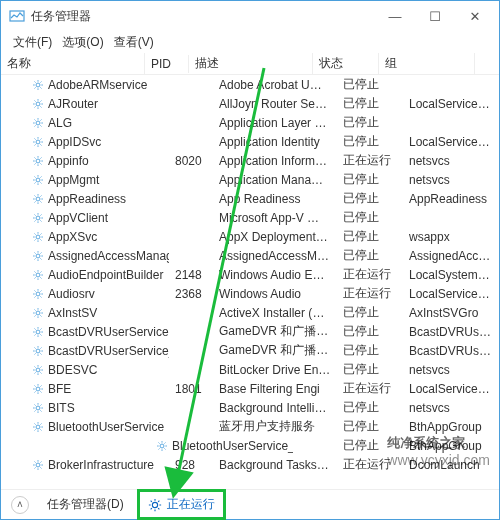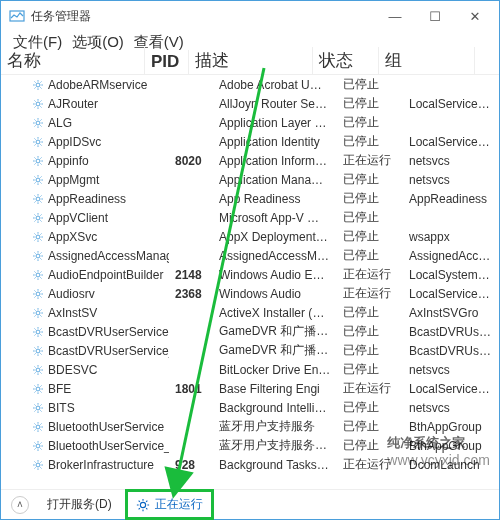--- a/index.html
+++ b/index.html
@@ -3,30 +3,30 @@
 <meta charset="utf-8">
 <style>
 * { box-sizing: border-box; margin: 0; padding: 0; font-family: "Microsoft YaHei", "Segoe UI", sans-serif; }
 body { width: 500px; height: 520px; background: #fff; overflow: hidden; position: relative; }
 .window { width: 500px; height: 520px; border: 1px solid #4a9edb; display: flex; flex-direction: column; background: #fff; }
 .titlebar { height: 30px; display: flex; align-items: center; padding: 0 4px 0 8px; background: #fff; }
 .titlebar .app-icon { width: 16px; height: 16px; margin-right: 6px; color: #4a9edb; }
 .titlebar .title { font-size: 12px; color: #333; flex: 0 0 auto; }
 .titlebar .spacer { flex: 1; }
 .titlebar .winbtn { width: 40px; height: 28px; display: flex; align-items: center; justify-content: center; color: #555; font-size: 13px; }
-.menubar { height: 22px; display: flex; align-items: center; gap: 2px; padding: 0 8px; font-size: 15px; color: #333; }
+.menubar { height: 22px; display: flex; align-items: center; gap: 2px; padding: 0 8px; font-size: 12px; color: #333; }
 .menubar .menu { padding: 2px 4px; }
 .tabbar { height: 26px; display: flex; align-items: flex-end; padding: 0 6px; border-bottom: 1px solid #ddd; font-size: 12px; }
 .tabbar .tab { padding: 4px 8px; border: 1px solid transparent; color: #333; }
 .tabbar .tab.active { border: 1px solid #ddd; border-bottom: 1px solid #fff; background: #fff; position: relative; top: 1px; }
 .tabbar .tab.highlight { outline: 3px solid #1abc3c; outline-offset: -1px; }
-.headers { height: 22px; display: flex; align-items: flex-end; border-bottom: 1px solid #eee; font-size: 17px; color: #333; background: #fff; }
+.headers { height: 22px; display: flex; align-items: center; border-bottom: 1px solid #eee; font-size: 12px; color: #333; background: #fff; }
 .headers .col { padding: 2px 6px; border-right: 1px solid #eee; overflow: hidden; white-space: nowrap; text-overflow: ellipsis; }
 .col-name { width: 144px; }
-.col-pid  { width: 44px; text-align: left; font-weight: bold; }
+.col-pid  { width: 44px; text-align: left; }
 .col-desc { width: 124px; }
 .col-stat { width: 66px; }
 .col-grp  { width: 96px; }
 .rows { flex: 1; overflow: hidden; font-size: 12px; color: #333; }
 .row { height: 19px; display: flex; align-items: center; justify-content: flex-end; }
 .row .cell { padding: 0 6px; overflow: hidden; white-space: nowrap; text-overflow: ellipsis; }
 .row .gear { width: 14px; height: 14px; display: inline-flex; align-items: center; justify-content: center; margin-right: 3px; color: #4a9edb; flex: 0 0 auto; }
 .row .name-cell { width: 144px; display: flex; align-items: center; }
 .footer { height: 30px; border-top: 1px solid #eee; display: flex; align-items: center; padding: 0 10px; gap: 18px; font-size: 12px; color: #333; }
 .footer .chev { width: 18px; height: 18px; border: 1px solid #ccc; border-radius: 50%; display: flex; align-items: center; justify-content: center; font-size: 10px; color: #555; }
@@ -361,21 +361,20 @@
         <div class="cell name-cell">
           <span class="gear">
             <svg viewBox="0 0 16 16" width="12" height="12">
               <circle cx="8" cy="8" r="2.6" fill="none" stroke="currentColor" stroke-width="1.2"></circle>
               <path d="M8 1.5v2M8 12.5v2M1.5 8h2M12.5 8h2M3.4 3.4l1.3 1.3M11.3 11.3l1.3 1.3M12.6 3.4l-1.3 1.3M4.7 11.3l-1.3 1.3" stroke="currentColor" stroke-width="1.2"></path>
             </svg>
           </span>
           <span>BluetoothUserService_44</span>
         </div>
         <div class="cell col-pid"></div>
-        <div class="cell col-desc">蓝牙用户支持服务_4…</div>
         <div class="cell col-stat">已停止</div>
         <div class="cell col-grp">BthAppGroup</div>
       </div>
       <div class="row">
         <div class="cell name-cell">
           <span class="gear">
             <svg viewBox="0 0 16 16" width="12" height="12">
               <circle cx="8" cy="8" r="2.6" fill="none" stroke="currentColor" stroke-width="1.2"></circle>
               <path d="M8 1.5v2M8 12.5v2M1.5 8h2M12.5 8h2M3.4 3.4l1.3 1.3M11.3 11.3l1.3 1.3M12.6 3.4l-1.3 1.3M4.7 11.3l-1.3 1.3" stroke="currentColor" stroke-width="1.2"></path>
             </svg>
@@ -384,21 +383,21 @@
         </div>
         <div class="cell col-pid">928</div>
         <div class="cell col-desc">Background Tasks…</div>
         <div class="cell col-stat">正在运行</div>
         <div class="cell col-grp">DcomLaunch</div>
       </div>
     </div>
 
   <div class="footer">
     <span class="chev">˄</span>
-    <span>打开服务(D)</span>
+    <span>任务管理器(D)</span>
     <span class="link highlight">
       <span class="lg">
         <svg viewBox="0 0 16 16" width="14" height="14">
             <circle cx="8" cy="8" r="3" fill="none" stroke="currentColor" stroke-width="1.3"></circle>
             <path d="M8 1v2M8 13v2M1 8h2M13 8h2M3 3l1.4 1.4M11.6 11.6L13 13M13 3l-1.4 1.4M4.4 11.6L3 13" stroke="currentColor" stroke-width="1.3"></path>
           </svg>
       </span>
       <span>正在运行</span>
     </span>
   </div>

